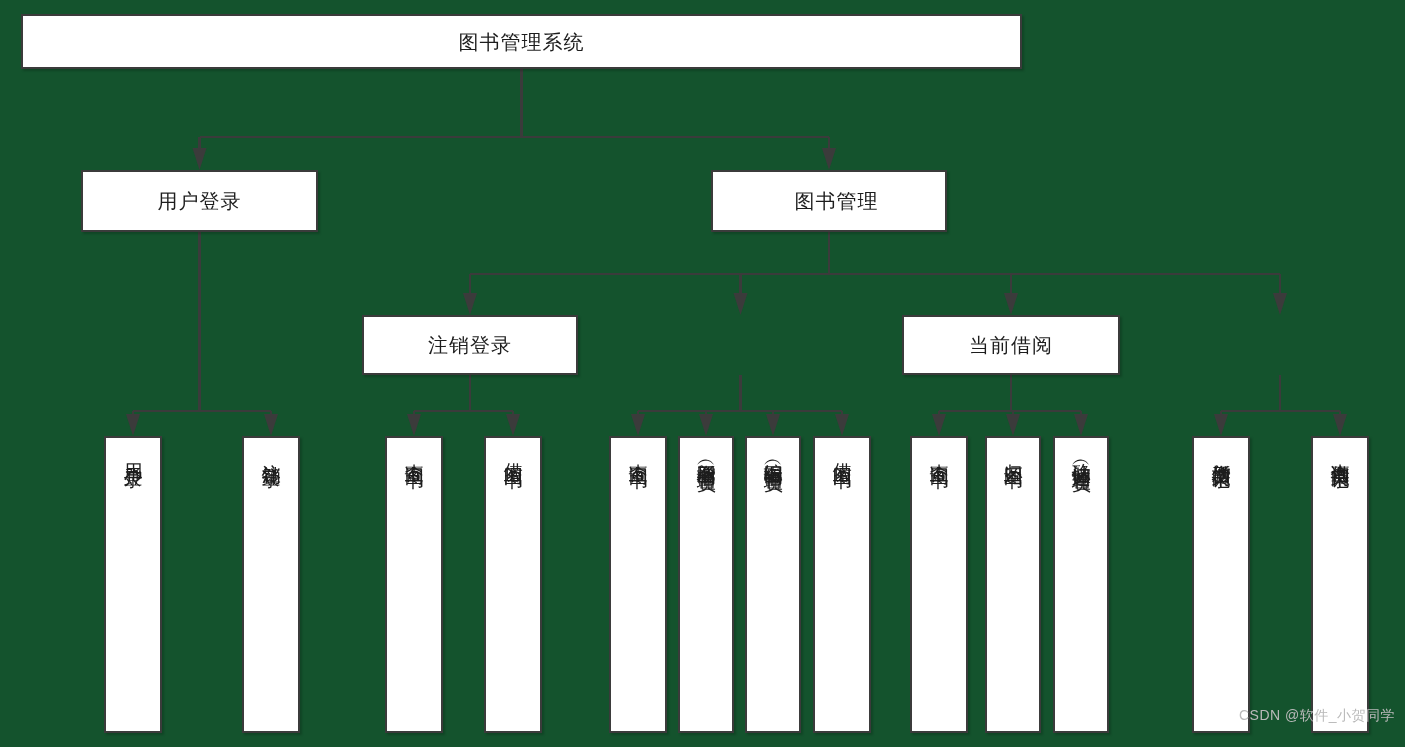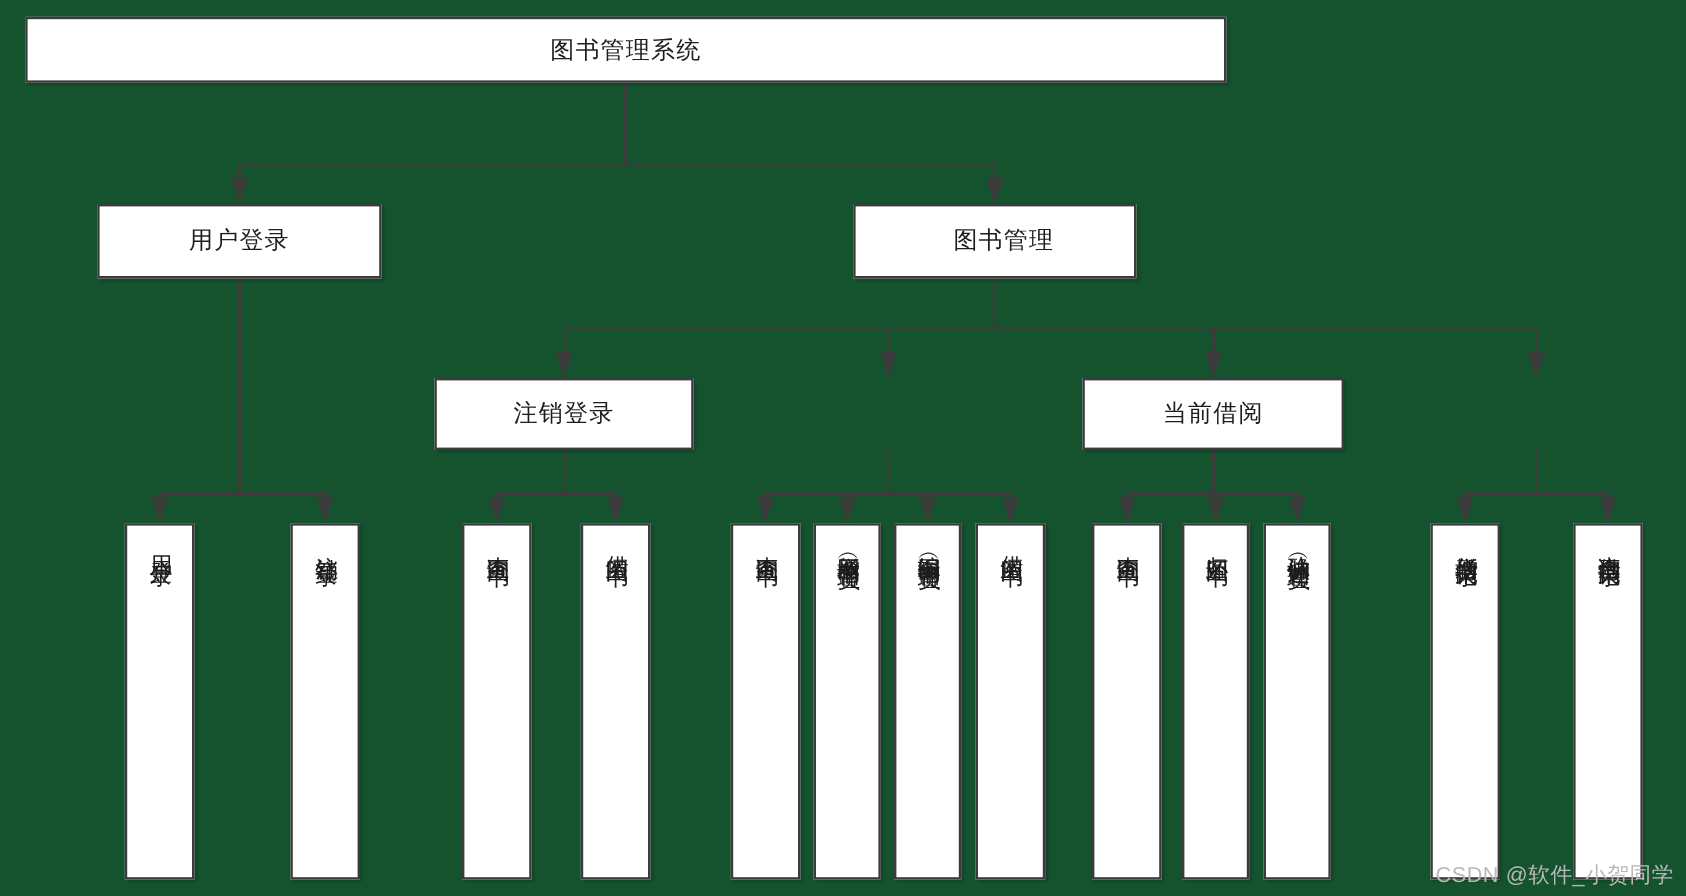--- a/index.html
+++ b/index.html
@@ -54,22 +54,22 @@
     letter-spacing: 2.5px;
     white-space: nowrap;
     text-align: center;
   }
   .node-v.tall-text .label {
     letter-spacing: 1.5px;
   }
   .watermark {
     position: absolute;
     right: 10px;
-    bottom: 6px;
-    font-size: 18px;
+    bottom: 22px;
+    font-size: 14px;
     color: #b9b9b9;
     letter-spacing: 0.5px;
     white-space: nowrap;
     pointer-events: none;
   }
 </style>
 </head>
 <body>
 
 <div id="canvas">

